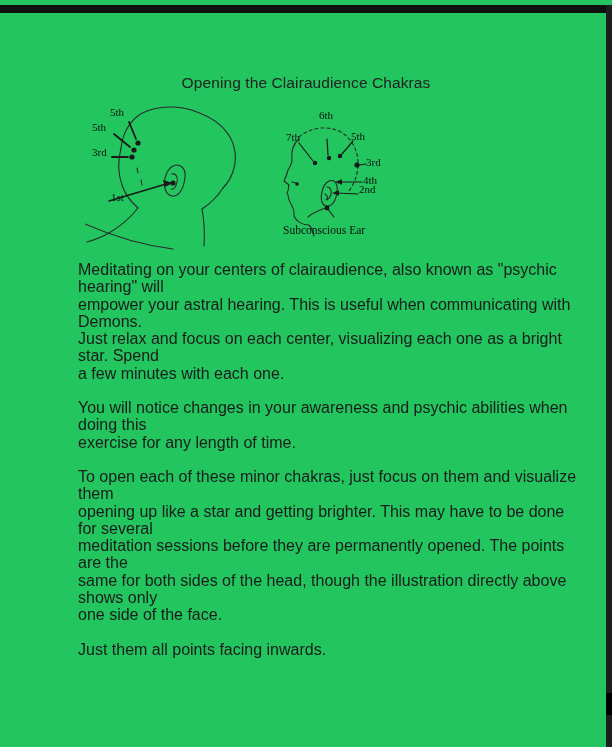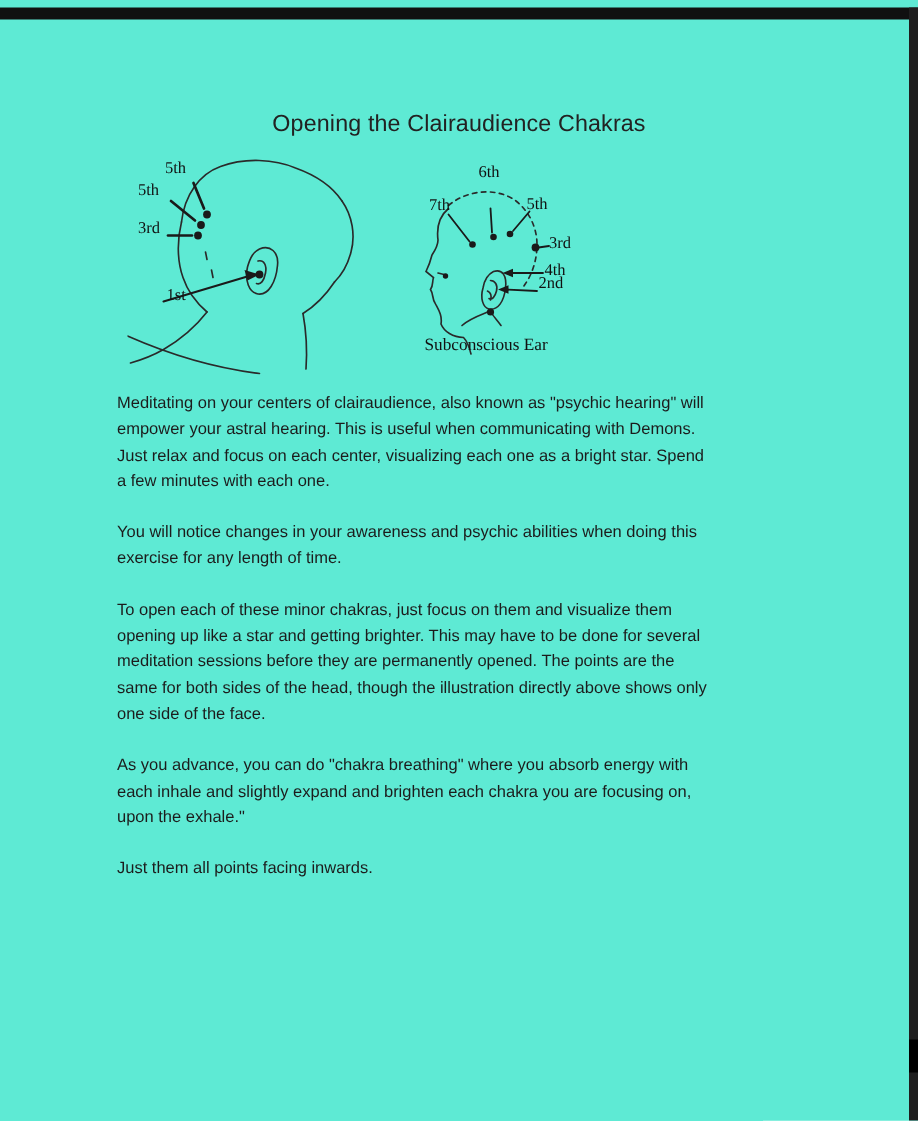--- a/index.html
+++ b/index.html
@@ -3,21 +3,21 @@
 <meta charset="utf-8">
 <style>
   html,body{margin:0;padding:0;}
   body{
     width:612px;height:747px;
     background:#fdfdfd;
     font-family:"Liberation Sans", sans-serif;
     position:relative;
     overflow:hidden;
   }
-  .page{position:absolute;left:0;top:0;width:612px;height:747px;background:#5eead4;}
+  .page{position:absolute;left:0;top:0;width:612px;height:747px;background:#22c55e;}
   .top-border{position:absolute;left:0;top:5px;width:612px;height:8px;background:#101010;}
   .scroll-track{position:absolute;right:0;top:5px;width:6px;height:742px;background:#1e1e1e;}
   .scroll-thumb{position:absolute;left:0;top:688px;width:6px;height:22px;background:#000;}
   .title{
     position:absolute;left:0;top:74px;width:612px;
     text-align:center;font-size:15.5px;color:#222;letter-spacing:0.1px;
   }
   .diagram{position:absolute;}
   .diagram svg{display:block;}
   .chakra-label{
@@ -25,21 +25,21 @@
     font-family:"Liberation Serif", serif;font-weight:normal;
     font-size:11px;color:#111;white-space:nowrap;line-height:11px;
   }
   .caption-label{
     position:absolute;
     font-family:"Liberation Serif", serif;
     font-size:11.5px;color:#111;white-space:nowrap;line-height:12px;
   }
   .bodytext{
     position:absolute;left:78px;top:261px;width:505px;
-    font-size:11px;line-height:17.3px;color:#1c1c1c;
+    font-size:16px;line-height:17.3px;color:#1c1c1c;
   }
   .bodytext p{margin:0 0 17px 0;white-space:pre-line;}
   svg path, svg circle, svg polygon{vector-effect:non-scaling-stroke;}
 </style>
 </head>
 <body>
 
 <div class="page">
 
   <div class="top-border"></div>
@@ -126,23 +126,20 @@
 empower your astral hearing. This is useful when communicating with Demons.
 Just relax and focus on each center, visualizing each one as a bright star. Spend
 a few minutes with each one.</p>
     <p>You will notice changes in your awareness and psychic abilities when doing this
 exercise for any length of time.</p>
     <p>To open each of these minor chakras, just focus on them and visualize them
 opening up like a star and getting brighter. This may have to be done for several
 meditation sessions before they are permanently opened. The points are the
 same for both sides of the head, though the illustration directly above shows only
 one side of the face.</p>
-    <p>As you advance, you can do "chakra breathing" where you absorb energy with
-each inhale and slightly expand and brighten each chakra you are focusing on,
-upon the exhale."</p>
     <p>Just them all points facing inwards.</p>
   </div>
 
   <div class="scroll-track">
     <div class="scroll-thumb"></div>
   </div>
 
 </div>
 
 </body></html>

